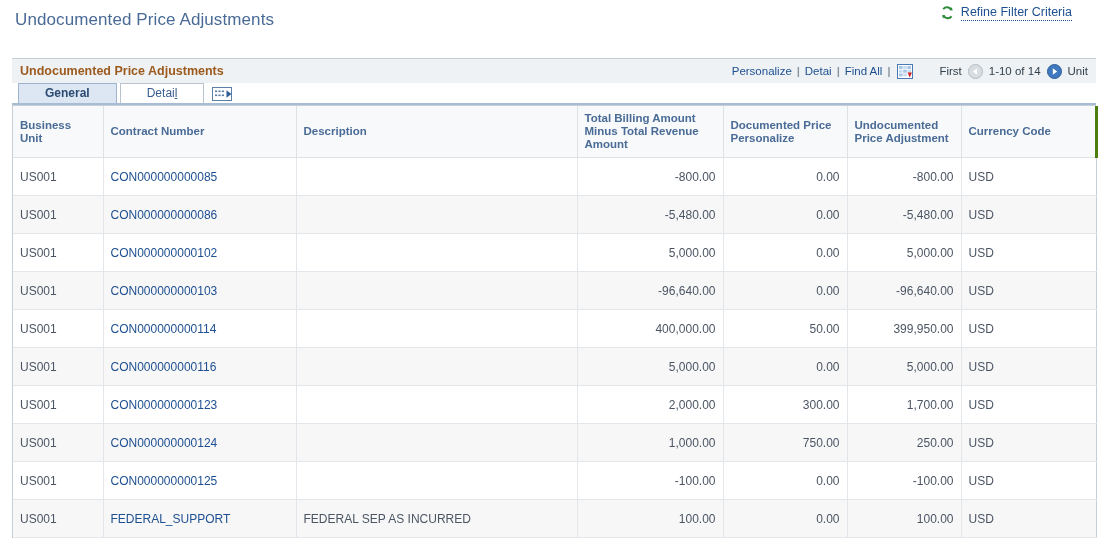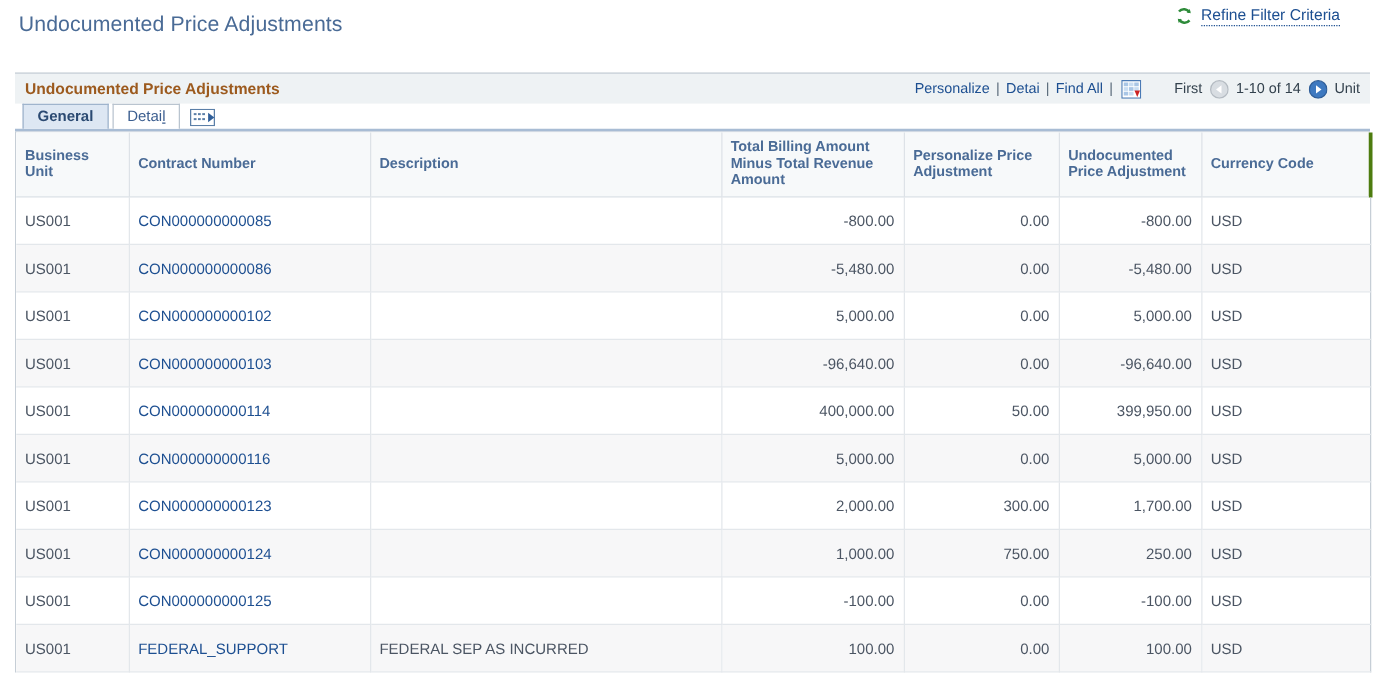--- a/index.html
+++ b/index.html
@@ -126,21 +126,21 @@
     background: #ffffff;
     border-bottom: 2px solid #a8bcd4;
     display: flex;
     align-items: flex-end;
     padding-left: 6px;
     box-sizing: border-box;
   }
   .tab {
     height: 20px;
     line-height: 19px;
-    padding: 0 11px;
+    padding: 0 26px;
     font-size: 12px;
     border: 1px solid #b9c4cf;
     border-bottom: none;
     background: #ffffff;
     color: #3a5d8f;
     cursor: pointer;
     margin-right: 3px;
     box-sizing: border-box;
     white-space: nowrap;
   }
@@ -307,21 +307,21 @@
         <col style="width:124px">
         <col style="width:114px">
         <col style="width:135px">
       </colgroup>
       <thead>
         <tr>
           <th>Business Unit</th>
           <th>Contract Number</th>
           <th>Description</th>
           <th>Total Billing Amount Minus Total Revenue Amount</th>
-          <th>Personalize Price Adjustment</th>
+          <th>Documented Price Personalize</th>
           <th>Undocumented Price Adjustment</th>
           <th>Currency Code</th>
         </tr>
       </thead>
       <tbody id="grid-body">
           <tr class="odd">
             <td class="">US001</td>
             <td class="link"><a>CON000000000085</a></td>
             <td class=""></td>
             <td class="num">-800.00</td>

